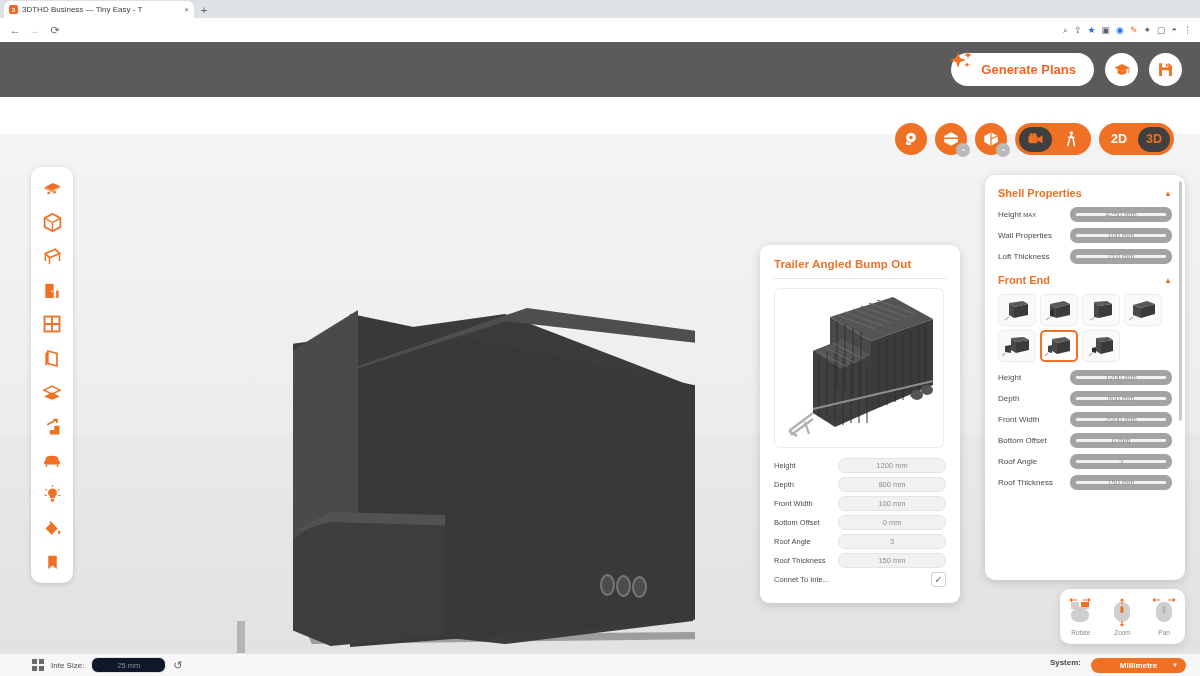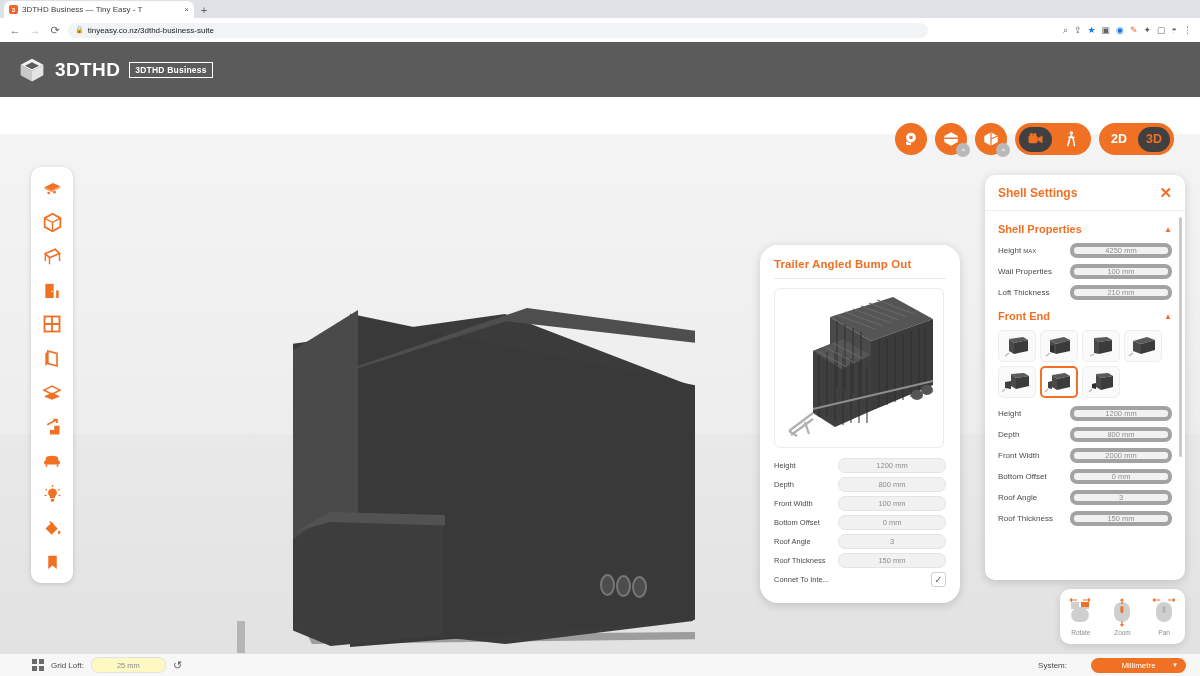--- a/index.html
+++ b/index.html
@@ -165,21 +165,21 @@
   .vc-seg {
     height: 25px; min-width: 32px; border-radius: 13px; display: flex;
     align-items: center; justify-content: center; font-size: 12.5px; font-weight: bold;
     color: #fff; padding: 0 8px;
   }
   .vc-seg.active { background: #404040; color: #f07024; }
 
   
   .info-card {
     position: absolute; left: 760px; top: 245px; width: 200px;
-    background: #fff; border-radius: 18px; box-shadow: 0 2px 10px rgba(0,0,0,.16);
+    background: #fff; border-radius: 9px; box-shadow: 0 2px 10px rgba(0,0,0,.16);
     padding: 13px 14px 12px; z-index: 22;
   }
   .card-title { color: #f07024; font-size: 11.5px; font-weight: bold; letter-spacing: .1px; }
   .card-rule { height: 1px; background: #e6e6e6; margin: 8px 0 9px; }
   .card-thumb {
     width: 170px; height: 160px; border: 1px solid #ececec; border-radius: 6px;
     background: #fff; position: relative; overflow: hidden; margin-bottom: 10px;
   }
   .field-row { display: flex; align-items: center; margin-bottom: 4px; }
   .field-label { font-size: 7.5px; color: #4a4a4a; flex: 0 0 64px; }
@@ -207,21 +207,21 @@
   .panel-title { color: #f07024; font-size: 12px; font-weight: bold; }
   .panel-close { margin-left: auto; color: #f07024; font-size: 15px; font-weight: bold; cursor: pointer; line-height: 1; }
   .panel-body { flex: 1 1 auto; overflow: hidden; padding: 8px 13px 11px; position: relative; }
   .sect-head { display: flex; align-items: center; margin: 4px 0 8px; }
   .sect-title { color: #f07024; font-size: 11px; font-weight: bold; }
   .caret { margin-left: auto; color: #f07024; font-size: 8px; }
   .p-row { display: flex; align-items: center; margin-bottom: 6px; }
   .p-label { font-size: 8px; color: #4a4a4a; flex: 0 0 72px; }
   .p-label .sm { font-size: 6px; }
   .p-box {
-    flex: 1 1 auto; height: 15px; background: #f1f1f1; border: 4px solid #a3a3a3;
+    flex: 1 1 auto; height: 15px; background: #f1f1f1; border: 6px solid #a3a3a3;
     border-radius: 7px; display: flex; align-items: center; justify-content: center;
     font-size: 7.5px; color: #8e8e8e;
   }
   .thumb-grid { display: flex; flex-wrap: wrap; gap: 4px; margin-bottom: 8px; }
   .thumb {
     width: 38px; height: 32px; border: 1px solid #ededed; border-radius: 5px;
     background: #fafafa; display: flex; align-items: center; justify-content: center; cursor: pointer;
   }
   .thumb.sel { border: 2px solid #f07024; background: #fff; }
   .panel-scroll {
@@ -240,26 +240,26 @@
 
   
   .bottom-bar {
     position: absolute; left: 0; bottom: 0; width: 1200px; height: 23px;
     background: #f7f7f7; border-top: 1px solid #e2e2e2;
     display: flex; align-items: center; padding: 0 14px; z-index: 30;
   }
   .grid-size { display: flex; align-items: center; gap: 7px; margin-left: 18px; }
   .gs-label { font-size: 8px; color: #4a4a4a; }
   .gs-box {
-    width: 75px; height: 16px; background: #fef9c3; border: 1px solid #e3e3e3;
+    width: 75px; height: 16px; background: #0f172a; border: 1px solid #e3e3e3;
     border-radius: 7px; font-size: 7.5px; color: #8c8c8c;
     display: flex; align-items: center; justify-content: center;
   }
   .gs-reset { font-size: 11px; color: #5a5a5a; cursor: pointer; line-height: 1; }
-  .sys-wrap { margin-left: auto; display: flex; align-items: center; gap: 24px; }
+  .sys-wrap { margin-left: auto; display: flex; align-items: flex-start; gap: 10px; font-weight: bold; }
   .sys-label { font-size: 8px; color: #4a4a4a; }
   .sys-select {
     width: 95px; height: 15px; border-radius: 8px; background: #f07024; color: #fff;
     font-size: 8px; display: flex; align-items: center; justify-content: center;
     position: relative; cursor: pointer;
   }
   .sys-caret { position: absolute; right: 8px; font-size: 6px; }
 </style>
 </head>
 <body>
@@ -270,49 +270,60 @@
       <span class="tab-favicon">3</span>
       <span class="tab-title">3DTHD Business — Tiny Easy - T</span>
       <span class="tab-close">×</span>
     </div>
     <div class="newtab">+</div>
   </div>
   <div class="toolbar">
     <span class="nav-btn">←</span>
     <span class="nav-btn disabled">→</span>
     <span class="nav-btn">⟳</span>
-    <div class="omnibox">
-      <span class="lock">🔒</span>
-      <span class="url">tinyeasy.co.nz/3dthd-business-suite</span>
-    </div>
     <div class="tb-icons">
       <span class="tb-ic">⌕</span>
       <span class="tb-ic">⇪</span>
       <span class="tb-ic star">★</span>
       <span class="tb-ic">▣</span>
       <span class="tb-ic blue">◉</span>
       <span class="tb-ic orange">✎</span>
       <span class="tb-ic">✦</span>
       <span class="tb-ic">▢</span>
       <span class="tb-ic">◓</span>
       <span class="tb-ic">⋮</span>
     </div>
   </div>
 </div>
 
 <div class="app-header">
-  <div class="brand">
-    <svg class="logo-cube" viewBox="0 0 32 32">
-      <polygon points="16,3 29,10 16,17 3,10" fill="#f2f2f2"></polygon>
-      <polygon points="3,10 16,17 16,29 3,22" fill="#c9c9c9"></polygon>
-      <polygon points="29,10 16,17 16,29 29,22" fill="#e4e4e4"></polygon>
-      <polygon points="16,7 24,11 16,15 8,11" fill="#5b5b5b"></polygon>
-    </svg>
-    <span class="brand-name">3DTHD</span>
-    <span class="brand-badge">3DTHD Business</span>
+  <div class="header-right">
+    <div class="gen-plans">
+      <svg class="sparkle" viewBox="0 0 30 30">
+        <path d="M11 4 L13 10 L19 12 L13 14 L11 20 L9 14 L3 12 L9 10 Z" fill="#f07024"></path>
+        <path d="M21 3 L22 6 L25 7 L22 8 L21 11 L20 8 L17 7 L20 6 Z" fill="#f07024"></path>
+        <path d="M20 14 L20.8 16 L23 16.8 L20.8 17.6 L20 19.6 L19.2 17.6 L17 16.8 L19.2 16 Z" fill="#f07024"></path>
+      </svg>
+      <span>Generate Plans</span>
+    </div>
+    <div class="round-btn">
+      <svg width="18" height="18" viewBox="0 0 24 24">
+        <path d="M12 4 L22 9 L12 14 L2 9 Z" fill="#f07024"></path>
+        <path d="M6 11 v4 c0 2 3 3.4 6 3.4 s6 -1.4 6 -3.4 v-4 l-6 3 Z" fill="#f07024"></path>
+        <rect x="20.6" y="9" width="1.2" height="7" fill="#f07024"></rect>
+      </svg>
+    </div>
+    <div class="round-btn">
+      <svg width="17" height="17" viewBox="0 0 24 24">
+        <path d="M3 3 h14 l4 4 v14 h-18 Z" fill="#f07024"></path>
+        <rect x="7" y="3" width="9" height="6" fill="#fff"></rect>
+        <rect x="12.5" y="4" width="2.4" height="4" fill="#f07024"></rect>
+        <rect x="7" y="13" width="10" height="8" fill="#fff"></rect>
+      </svg>
+    </div>
   </div>
 </div>
 
 <div class="viewport">
   <div class="sky"></div>
 
   <div class="model">
 
     <div class="tongue">
       
@@ -514,24 +525,20 @@
       <span class="field-box">150 mm</span>
     </div>
     <div class="field-row">
       <span class="field-label" style="flex:0 0 auto;">Connet To Inte...</span>
       <span class="check-box">✓</span>
     </div>
   </div>
 </div>
 
 <div class="panel">
-  <div class="panel-head">
-    <span class="panel-title">Shell Settings</span>
-    <span class="panel-close">✕</span>
-  </div>
   <div class="panel-body">
     <div class="panel-scroll"></div>
 
     <div class="sect-head">
       <span class="sect-title">Shell Properties</span>
       <span class="caret">▲</span>
     </div>
     <div class="p-row">
       <span class="p-label"><span>Height</span> <span class="sm">MAX</span></span>
       <span class="p-box">4250 mm</span>
@@ -673,21 +680,21 @@
 </div>
 
 <div class="bottom-bar">
   <div class="grid-size">
     <svg width="12" height="12" viewBox="0 0 12 12">
       <rect x="0" y="0" width="5" height="5" fill="#6a6a6a"></rect>
         <rect x="7" y="0" width="5" height="5" fill="#6a6a6a"></rect>
       <rect x="0" y="7" width="5" height="5" fill="#6a6a6a"></rect>
         <rect x="7" y="7" width="5" height="5" fill="#6a6a6a"></rect>
     </svg>
-    <span class="gs-label">Grid Loft:</span>
+    <span class="gs-label">Inte Size:</span>
     <span class="gs-box">25 mm</span>
     <span class="gs-reset">↺</span>
   </div>
   <div class="sys-wrap">
     <span class="sys-label">System:</span>
     <span class="sys-select">
       <span>Millimetre</span>
       <span class="sys-caret">▼</span>
     </span>
   </div>

